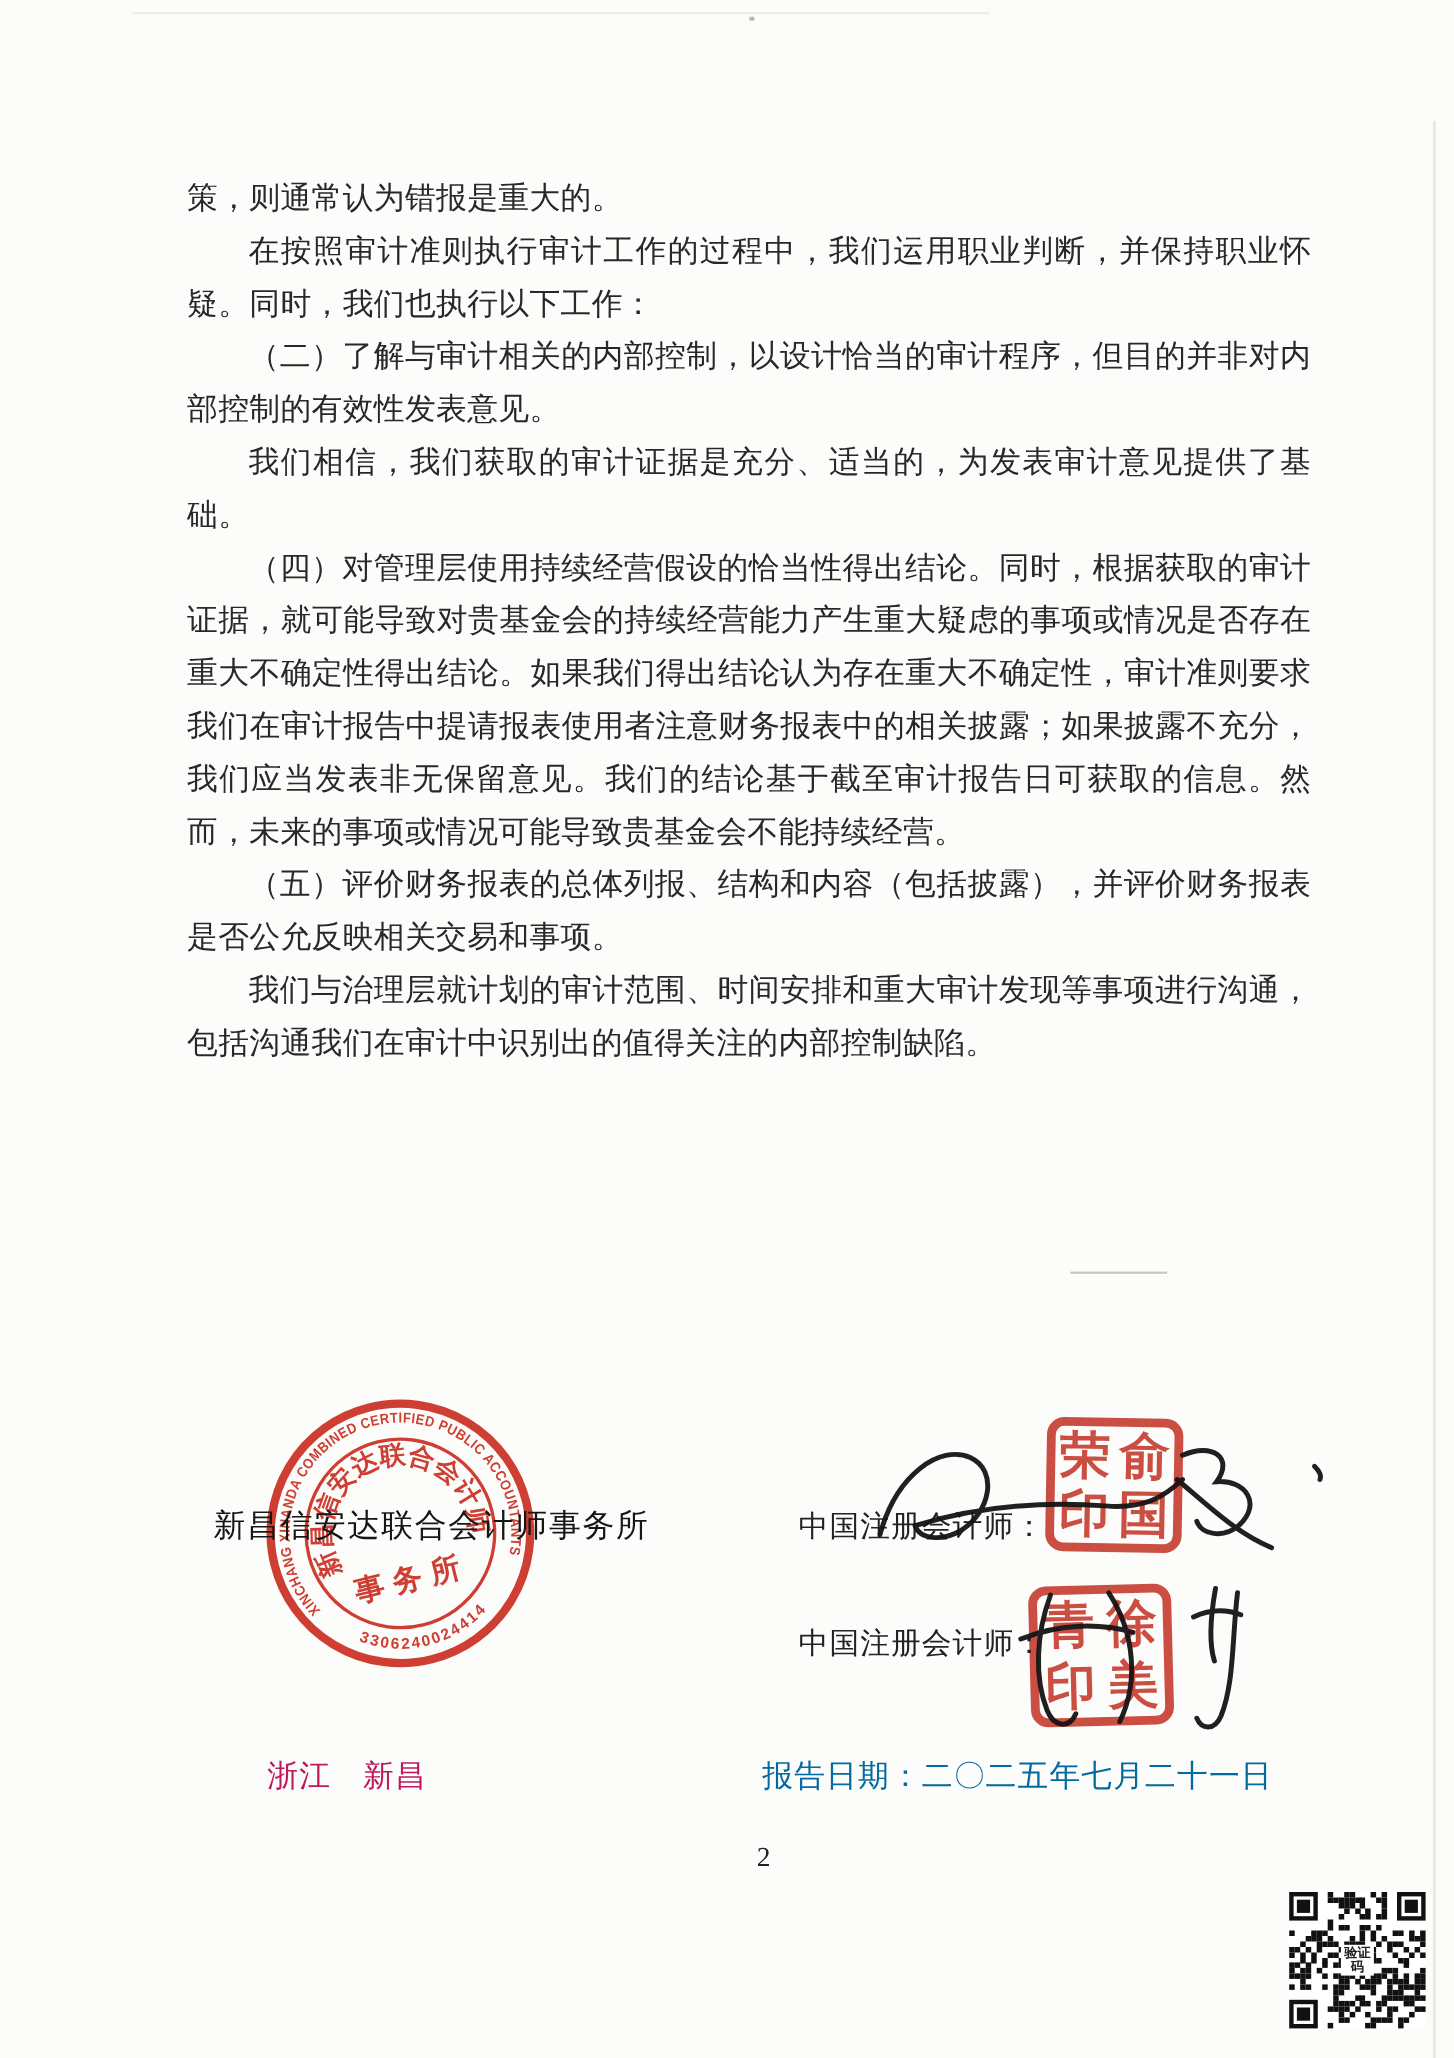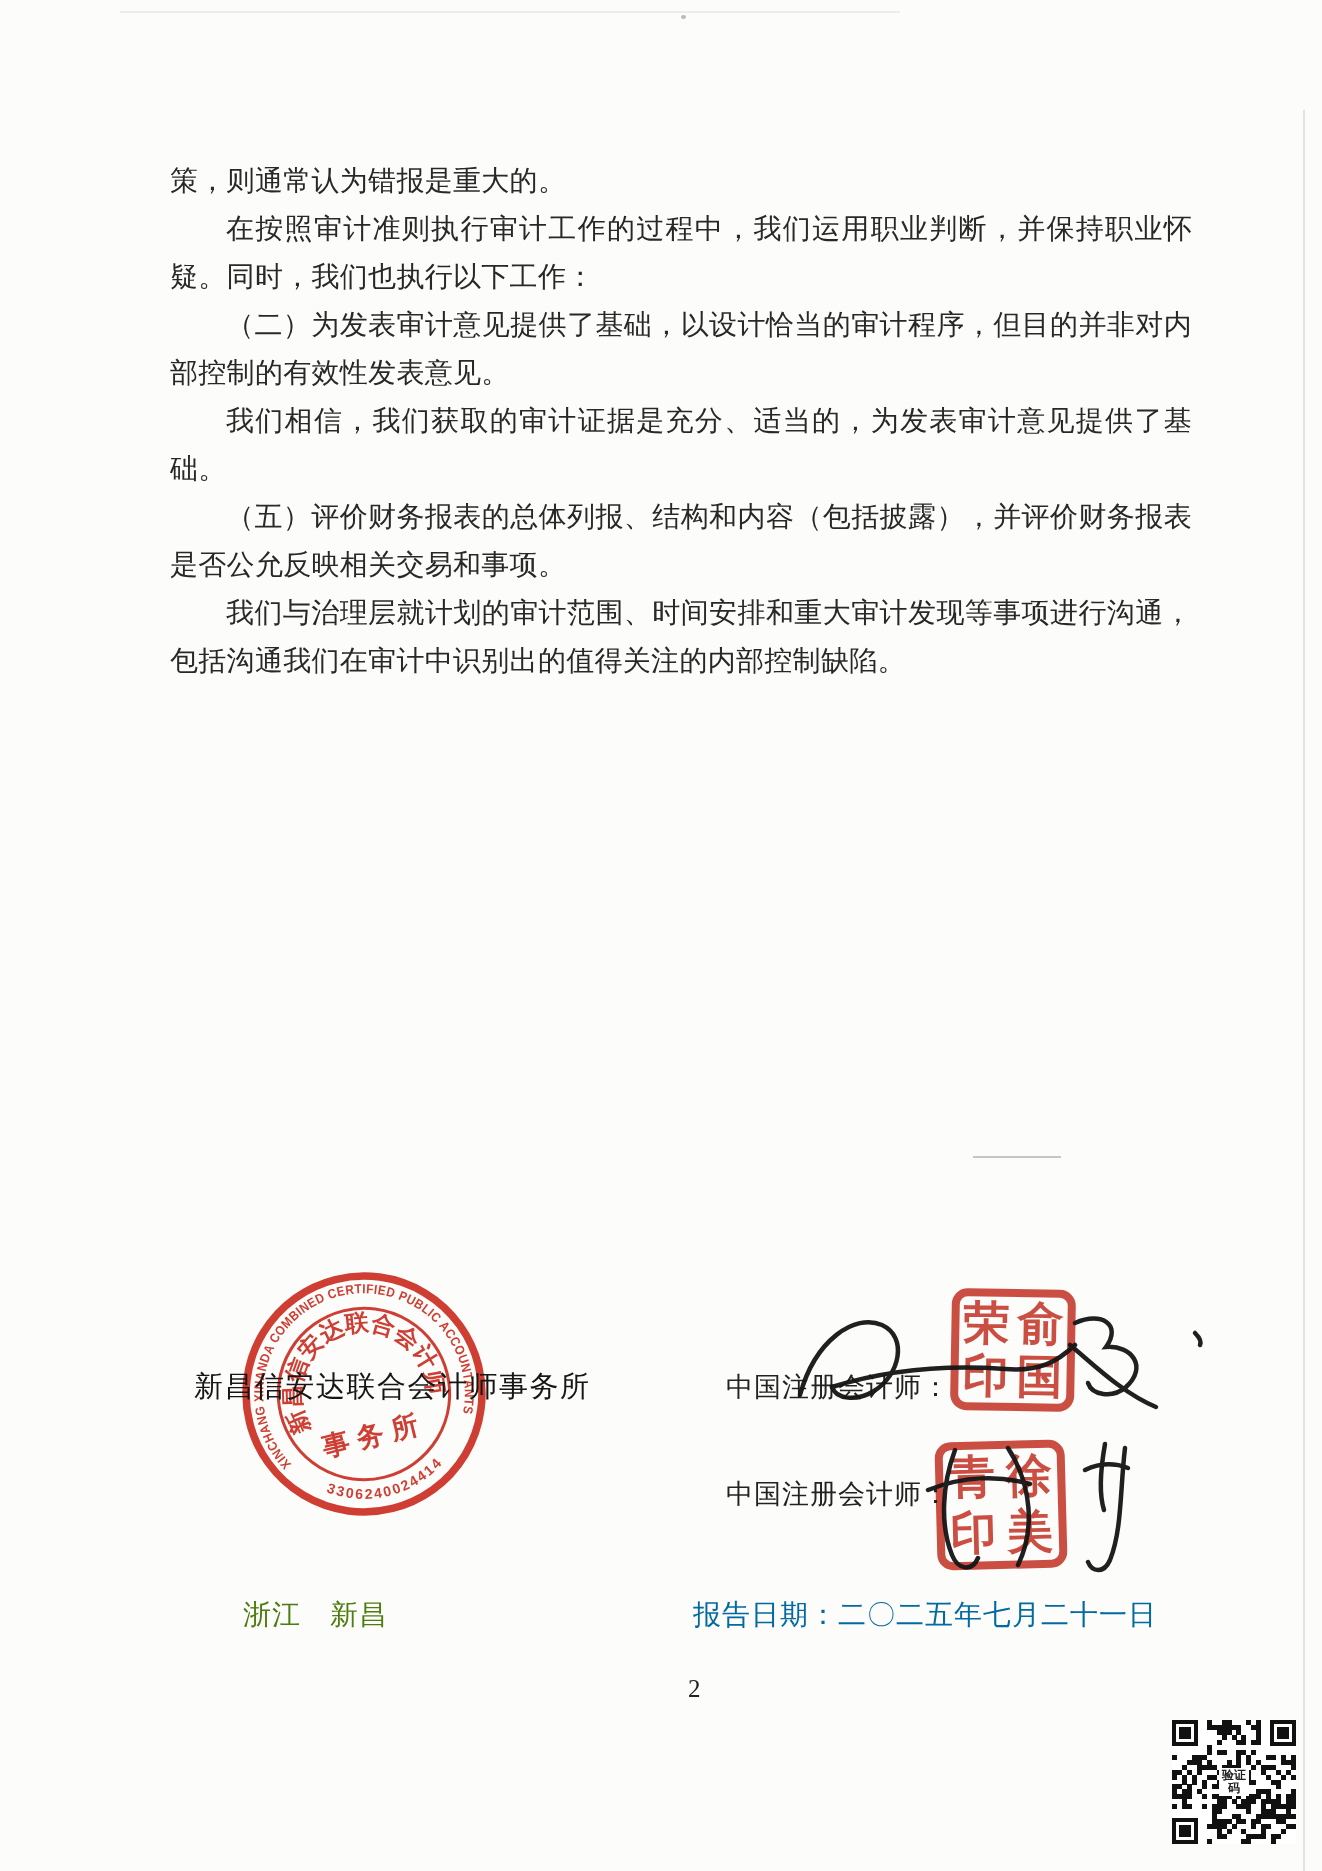--- a/index.html
+++ b/index.html
@@ -26,21 +26,21 @@
   .firm-name{
     position:absolute;left:194px;top:1367px;
     font-size:29px;letter-spacing:1.5px;color:#161616;white-space:nowrap;z-index:3;
   }
   .cpa-label{
     position:absolute;left:726px;font-size:27px;letter-spacing:1px;color:#222;white-space:nowrap;z-index:2;
   }
   .cpa-label.l1{top:1369px;}
   .cpa-label.l2{top:1476px;}
   .location-text{
-    position:absolute;left:243px;top:1596px;font-size:28px;letter-spacing:1px;color:#4d7c0f;white-space:nowrap;
+    position:absolute;left:243px;top:1596px;font-size:28px;letter-spacing:1px;color:#be185d;white-space:nowrap;
   }
   .date-line{
     position:absolute;left:693px;top:1596px;font-size:28px;letter-spacing:1px;color:#0369a1;white-space:nowrap;
   }
   .page-number{
     position:absolute;left:688px;top:1675px;font-size:25px;color:#222;
   }
   
   .firm-seal{position:absolute;left:238px;top:1268px;width:252px;height:252px;opacity:.92;z-index:2;}
   
@@ -78,22 +78,23 @@
 <div class="page">
 
   <div class="scan-streak"></div>
   <div class="scan-speck"></div>
   <div class="scan-vline"></div>
   <div class="scan-hline"></div>
 
   <div class="textblock">
     <p class="para">策，则通常认为错报是重大的。</p>
     <p class="para indent">在按照审计准则执行审计工作的过程中，我们运用职业判断，并保持职业怀疑。同时，我们也执行以下工作：</p>
-    <p class="para indent">（二）为发表审计意见提供了基础，以设计恰当的审计程序，但目的并非对内部控制的有效性发表意见。</p>
+    <p class="para indent">（二）了解与审计相关的内部控制，以设计恰当的审计程序，但目的并非对内部控制的有效性发表意见。</p>
     <p class="para indent">我们相信，我们获取的审计证据是充分、适当的，为发表审计意见提供了基础。</p>
+    <p class="para indent">（四）对管理层使用持续经营假设的恰当性得出结论。同时，根据获取的审计证据，就可能导致对贵基金会的持续经营能力产生重大疑虑的事项或情况是否存在重大不确定性得出结论。如果我们得出结论认为存在重大不确定性，审计准则要求我们在审计报告中提请报表使用者注意财务报表中的相关披露；如果披露不充分，我们应当发表非无保留意见。我们的结论基于截至审计报告日可获取的信息。然而，未来的事项或情况可能导致贵基金会不能持续经营。</p>
     <p class="para indent">（五）评价财务报表的总体列报、结构和内容（包括披露），并评价财务报表是否公允反映相关交易和事项。</p>
     <p class="para indent">我们与治理层就计划的审计范围、时间安排和重大审计发现等事项进行沟通，包括沟通我们在审计中识别出的值得关注的内部控制缺陷。</p>
   </div>
 
   <svg class="firm-seal" viewBox="0 0 250 250">
     <g transform="rotate(-14 125 125)" fill="none">
       <circle cx="125" cy="125" r="117" stroke="#cb2e23" stroke-width="7.5"></circle>
       <circle cx="125" cy="125" r="85" stroke="#cb2e23" stroke-width="3"></circle>
       <defs>
         <path id="arcEn" d="M 38.4 175 A 100 100 0 1 1 211.6 175"></path>

